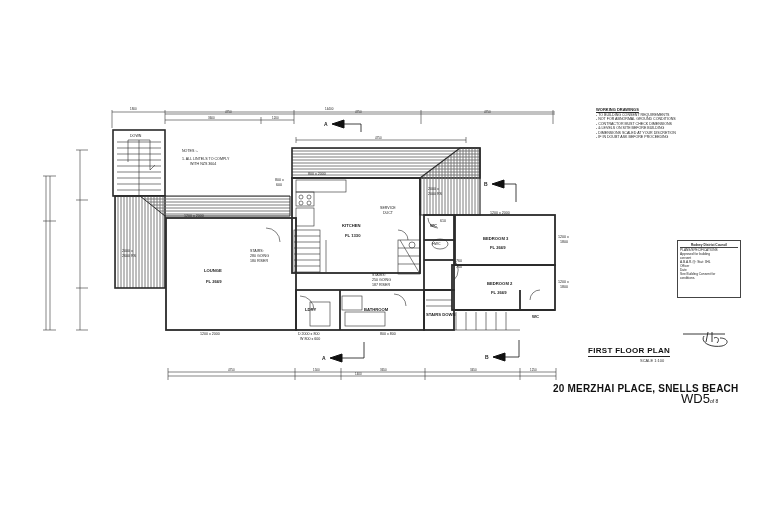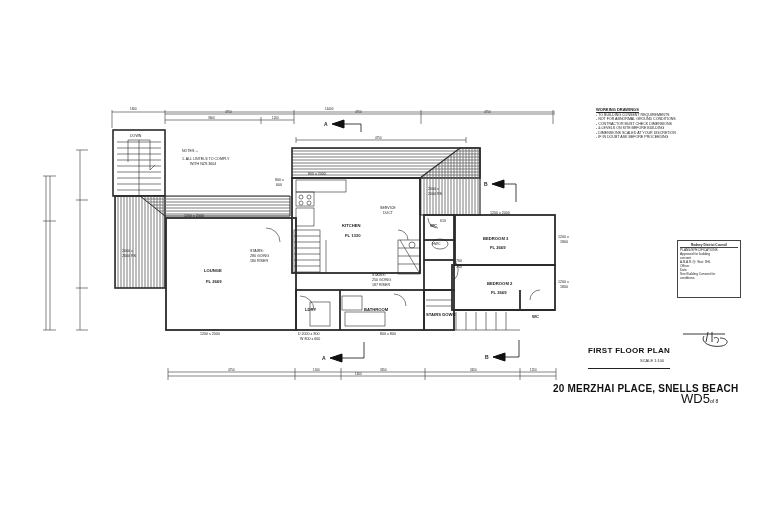--- a/index.html
+++ b/index.html
@@ -1,20 +1,20 @@
 <!DOCTYPE html>
 <html><head>
 <meta charset="utf-8">
 <style>
   html,body{margin:0;padding:0;background:#ffffff;}
   body{width:768px;height:512px;overflow:hidden;position:relative;font-family:"Liberation Sans",sans-serif;}
   #plan{position:absolute;left:0;top:0;width:768px;height:512px;}
   .lbl{font-family:"Liberation Sans",sans-serif;fill:#222;}
   .title{position:absolute;font-family:"Liberation Sans",sans-serif;color:#111;}
-  #ffp{left:588px;top:346px;font-size:8px;font-weight:bold;letter-spacing:0.3px;border-bottom:1px solid #222;padding-bottom:13px;}
+  #ffp{left:588px;top:346px;font-size:8px;font-weight:bold;letter-spacing:0.3px;border-bottom:1px solid #222;padding-bottom:1px;}
   #scale{left:640px;top:358px;font-size:4px;color:#333;}
   #addr{left:553px;top:383px;font-size:10px;font-weight:bold;letter-spacing:0.2px;}
   #sheet{left:681px;top:391px;font-size:13px;}
   #sheet small{font-size:5px;}
   #notes-box{position:absolute;left:596px;top:108px;width:120px;font-size:3.6px;line-height:4.5px;color:#222;}
   #notes-box .h{font-weight:bold;text-decoration:underline;font-size:4px;}
   #council{position:absolute;left:677px;top:240px;width:64px;height:58px;border:1px solid #444;font-size:3.2px;line-height:4px;color:#222;padding:2px;box-sizing:border-box;}
   #council .h{font-weight:bold;text-align:center;border-bottom:1px solid #444;}
 </style>
 </head>

